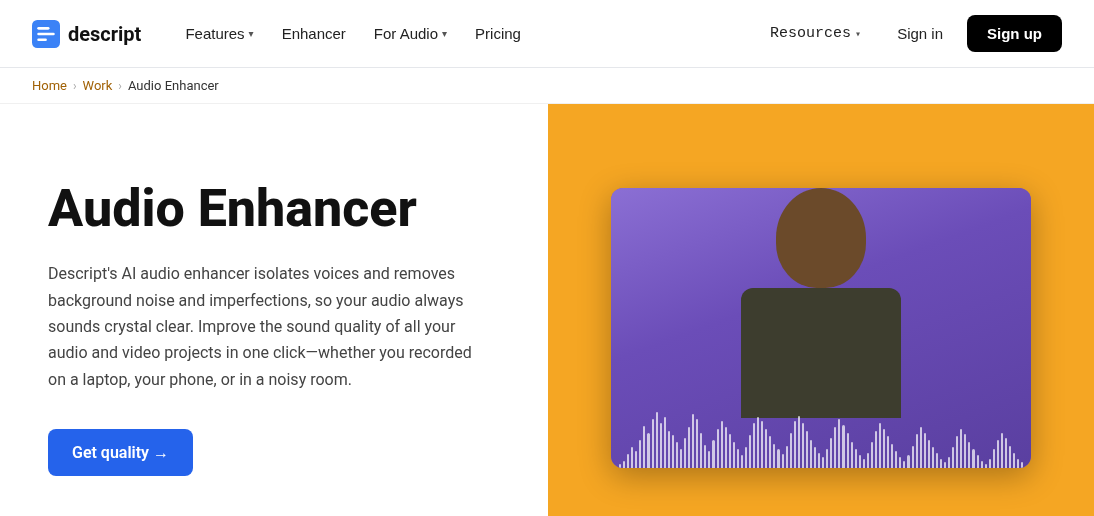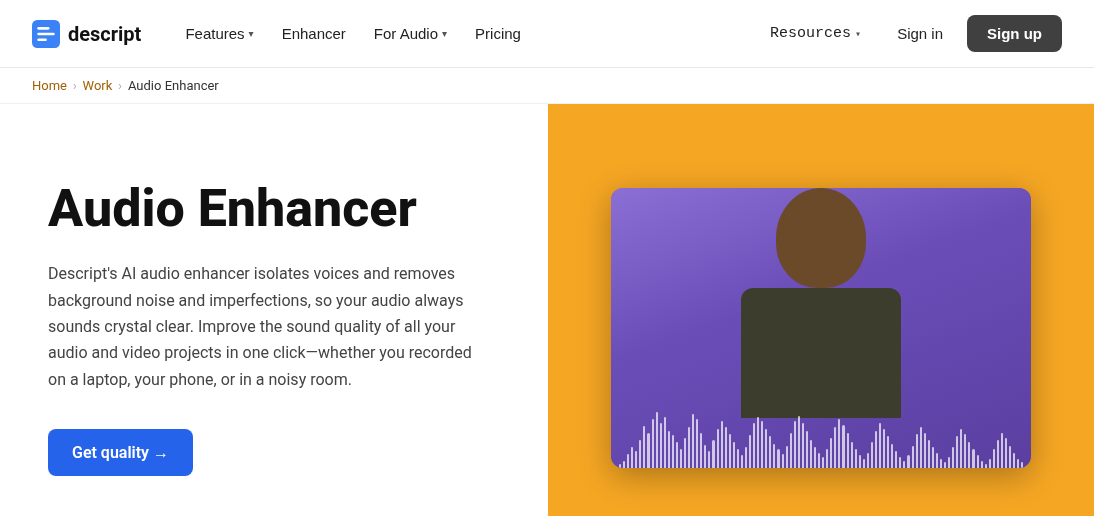--- a/index.html
+++ b/index.html
@@ -72,21 +72,21 @@
       background: none;
       border: none;
       cursor: pointer;
       border-radius: 6px;
     }
     .nav-signup {
       padding: 10px 20px;
       font-size: 15px;
       font-weight: 600;
       color: #fff;
-      background: #404040;
+      background: #000000;
       border: none;
       border-radius: 8px;
       cursor: pointer;
     }
 
     
     .breadcrumb {
       display: flex;
       align-items: center;
       gap: 6px;

